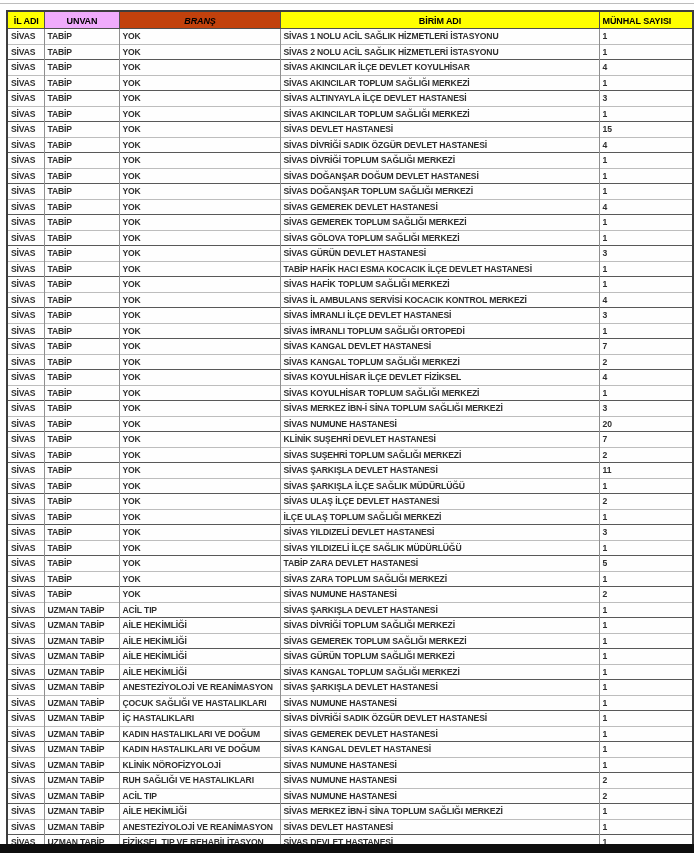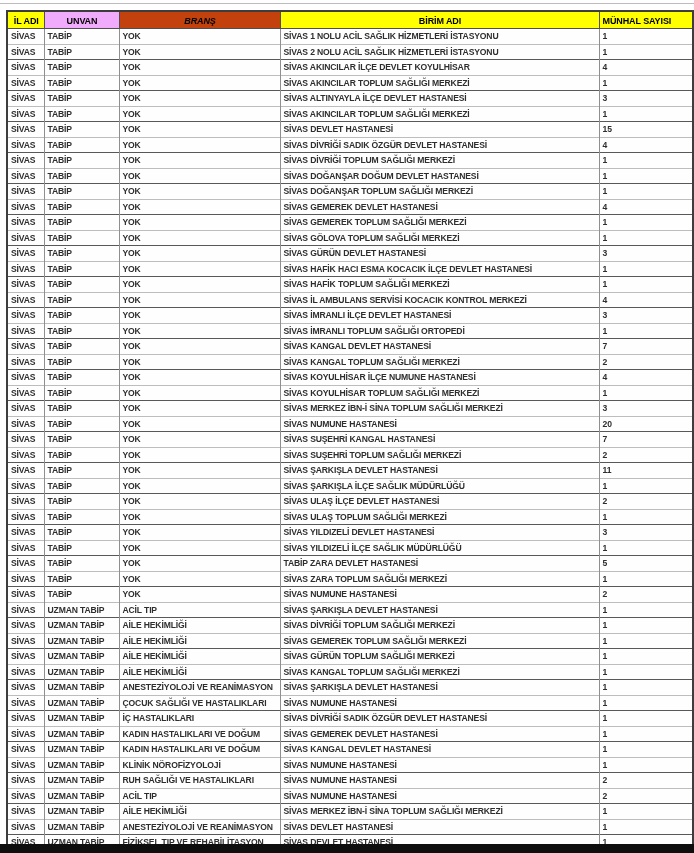--- a/index.html
+++ b/index.html
@@ -158,21 +158,21 @@
         <td>SİVAS</td>
         <td>TABİP</td>
         <td>YOK</td>
         <td>SİVAS GÜRÜN DEVLET HASTANESİ</td>
         <td class="num">3</td>
       </tr>
       <tr class="pair">
         <td>SİVAS</td>
         <td>TABİP</td>
         <td>YOK</td>
-        <td>SİVAS HAFİK HACI ESMA KOCACIK İLÇE DEVLET HASTANESİ</td>
+        <td>TABİP HAFİK HACI ESMA KOCACIK İLÇE DEVLET HASTANESİ</td>
         <td class="num">1</td>
       </tr>
       <tr>
         <td>SİVAS</td>
         <td>TABİP</td>
         <td>YOK</td>
         <td>SİVAS HAFİK TOPLUM SAĞLIĞI MERKEZİ</td>
         <td class="num">1</td>
       </tr>
       <tr class="pair">
@@ -207,21 +207,21 @@
         <td>SİVAS</td>
         <td>TABİP</td>
         <td>YOK</td>
         <td>SİVAS KANGAL TOPLUM SAĞLIĞI MERKEZİ</td>
         <td class="num">2</td>
       </tr>
       <tr>
         <td>SİVAS</td>
         <td>TABİP</td>
         <td>YOK</td>
-        <td>SİVAS KOYULHİSAR İLÇE NUMUNE HASTANESİ</td>
+        <td>SİVAS KOYULHİSAR İLÇE DEVLET FİZİKSEL</td>
         <td class="num">4</td>
       </tr>
       <tr class="pair">
         <td>SİVAS</td>
         <td>TABİP</td>
         <td>YOK</td>
         <td>SİVAS KOYULHİSAR TOPLUM SAĞLIĞI MERKEZİ</td>
         <td class="num">1</td>
       </tr>
       <tr>
@@ -235,21 +235,21 @@
         <td>SİVAS</td>
         <td>TABİP</td>
         <td>YOK</td>
         <td>SİVAS NUMUNE HASTANESİ</td>
         <td class="num">20</td>
       </tr>
       <tr>
         <td>SİVAS</td>
         <td>TABİP</td>
         <td>YOK</td>
-        <td>SİVAS SUŞEHRİ KANGAL HASTANESİ</td>
+        <td>KLİNİK SUŞEHRİ DEVLET HASTANESİ</td>
         <td class="num">7</td>
       </tr>
       <tr class="pair">
         <td>SİVAS</td>
         <td>TABİP</td>
         <td>YOK</td>
         <td>SİVAS SUŞEHRİ TOPLUM SAĞLIĞI MERKEZİ</td>
         <td class="num">2</td>
       </tr>
       <tr>
@@ -270,21 +270,21 @@
         <td>SİVAS</td>
         <td>TABİP</td>
         <td>YOK</td>
         <td>SİVAS ULAŞ İLÇE DEVLET HASTANESİ</td>
         <td class="num">2</td>
       </tr>
       <tr class="pair">
         <td>SİVAS</td>
         <td>TABİP</td>
         <td>YOK</td>
-        <td>SİVAS ULAŞ TOPLUM SAĞLIĞI MERKEZİ</td>
+        <td>İLÇE ULAŞ TOPLUM SAĞLIĞI MERKEZİ</td>
         <td class="num">1</td>
       </tr>
       <tr>
         <td>SİVAS</td>
         <td>TABİP</td>
         <td>YOK</td>
         <td>SİVAS YILDIZELİ DEVLET HASTANESİ</td>
         <td class="num">3</td>
       </tr>
       <tr class="pair">

